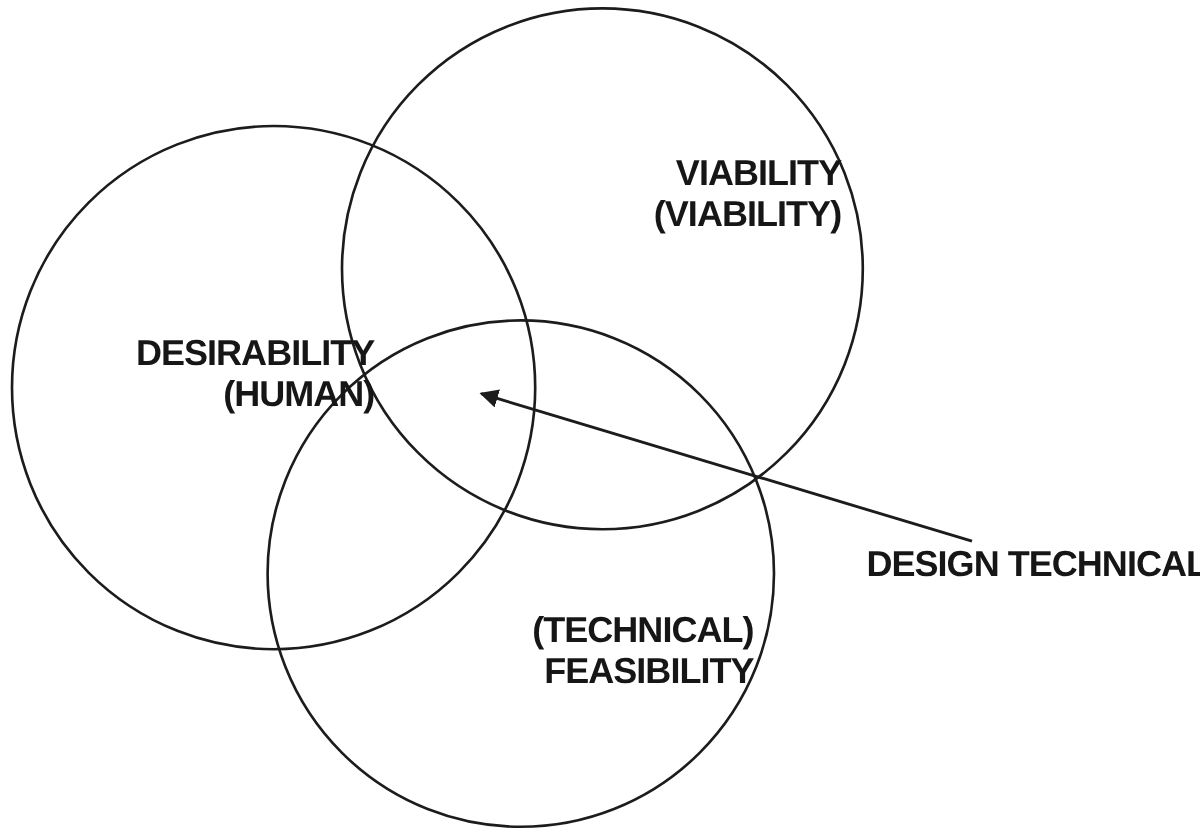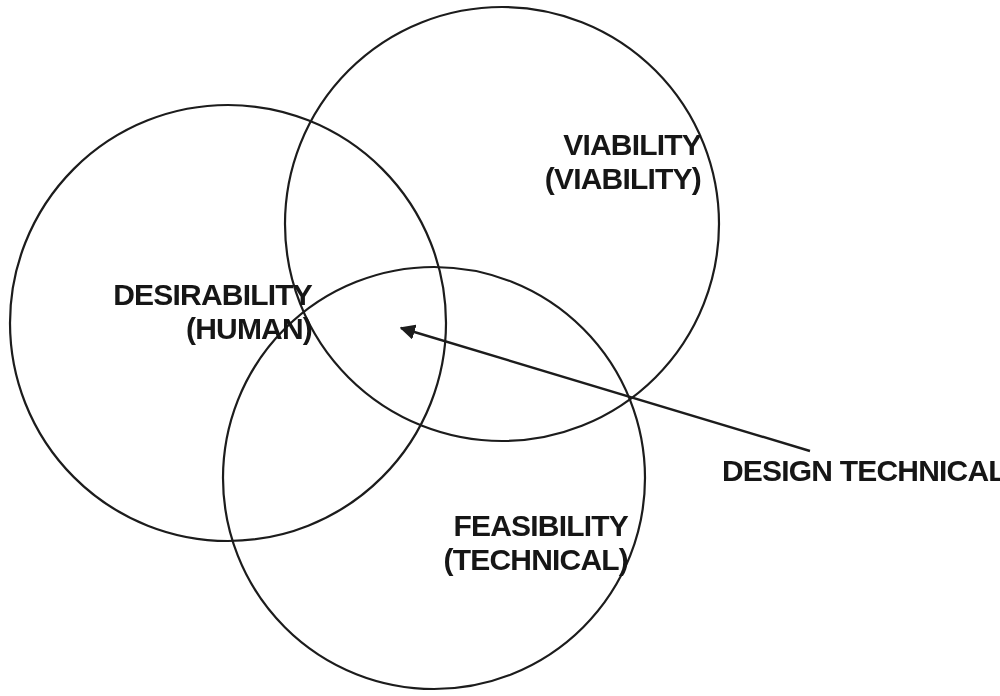--- a/index.html
+++ b/index.html
@@ -72,19 +72,19 @@
     <div>DESIRABILITY</div>
     <div>(HUMAN)</div>
   </div>
 
   <div class="label label-viability">
     <div>VIABILITY</div>
     <div>(VIABILITY)</div>
   </div>
 
   <div class="label label-feasibility">
+    <div>(TECHNICAL)</div>
     <div>FEASIBILITY</div>
-    <div>(TECHNICAL)</div>
   </div>
 
   <div class="label label-design-thinking">DESIGN TECHNICAL</div>
 
 </div>
 
 </body></html>

